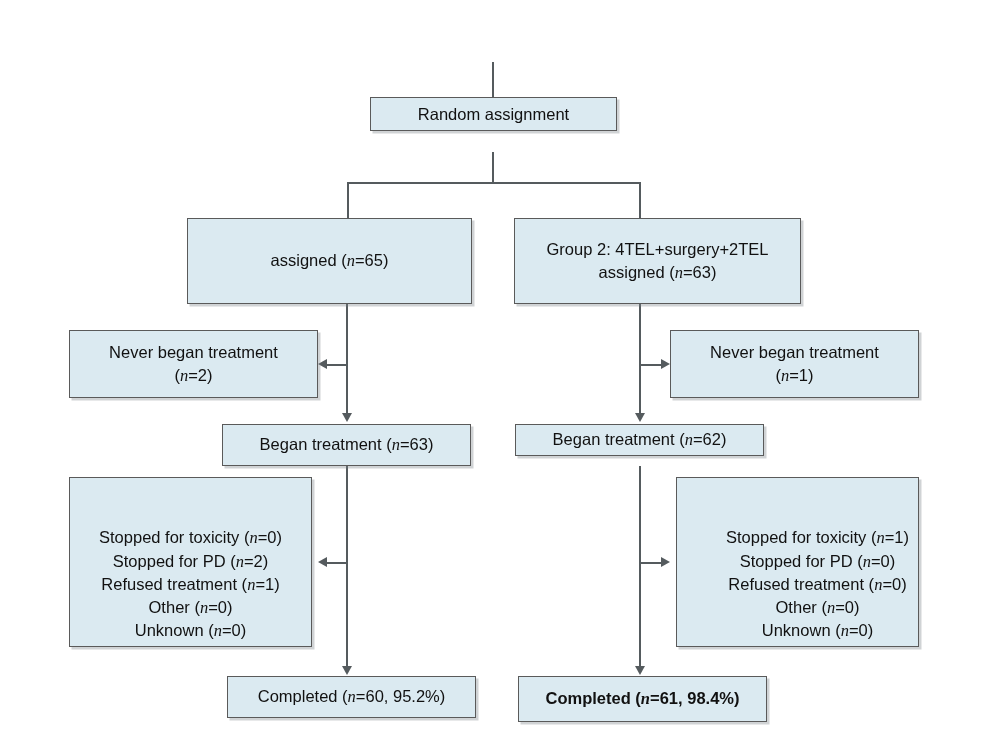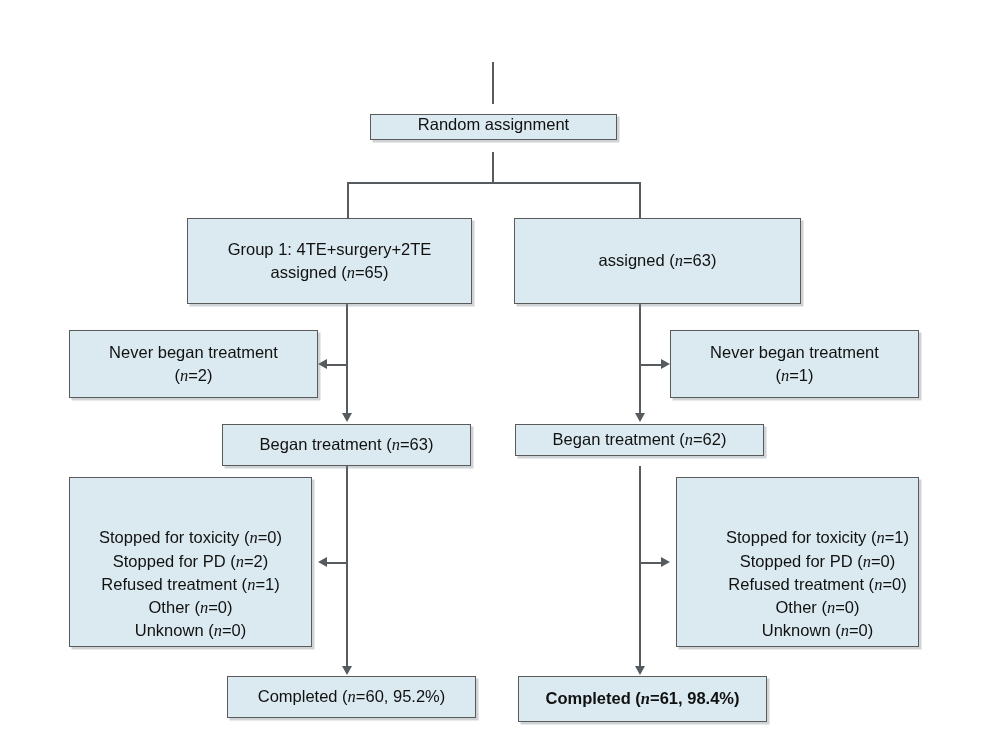--- a/index.html
+++ b/index.html
@@ -98,30 +98,30 @@
   <div class="arrow-down" style="left:341.5px; top:666px;"></div>
   <div class="hline" style="left:327px; top:562px; width:20px;"></div>
   <div class="arrow-left" style="left:318px; top:556.5px;"></div>
 
   <div class="vline" style="left:639px; top:466px; height:207px;"></div>
   <div class="arrow-down" style="left:634.5px; top:666px;"></div>
   <div class="hline" style="left:641px; top:562px; width:20px;"></div>
   <div class="arrow-right" style="left:661px; top:556.5px;"></div>
 
 
-  <div class="node" style="left:370px; top:114px; width:247px; height:26px;justify-content:flex-end;">
+  <div class="node" style="left:370px; top:97px; width:247px; height:34px;">
     <span class="ln">Random assignment</span>
   </div>
 
   <div class="node" style="left:187px; top:218px; width:285px; height:86px;">
-    <span class="ln">Group 1: 4TE+surgery+2TE</span>
     <span class="ln"><span>assigned (</span><i class="v">n</i><span>=65)</span></span>
   </div>
 
   <div class="node" style="left:514px; top:218px; width:287px; height:86px;">
+    <span class="ln">Group 2: 4TEL+surgery+2TEL</span>
     <span class="ln"><span>assigned (</span><i class="v">n</i><span>=63)</span></span>
   </div>
 
   <div class="node" style="left:69px; top:330px; width:249px; height:68px;">
     <span class="ln">Never began treatment</span>
     <span class="ln"><span>(</span><i class="v">n</i><span>=2)</span></span>
   </div>
 
   <div class="node" style="left:670px; top:330px; width:249px; height:68px;">
     <span class="ln">Never began treatment</span>

